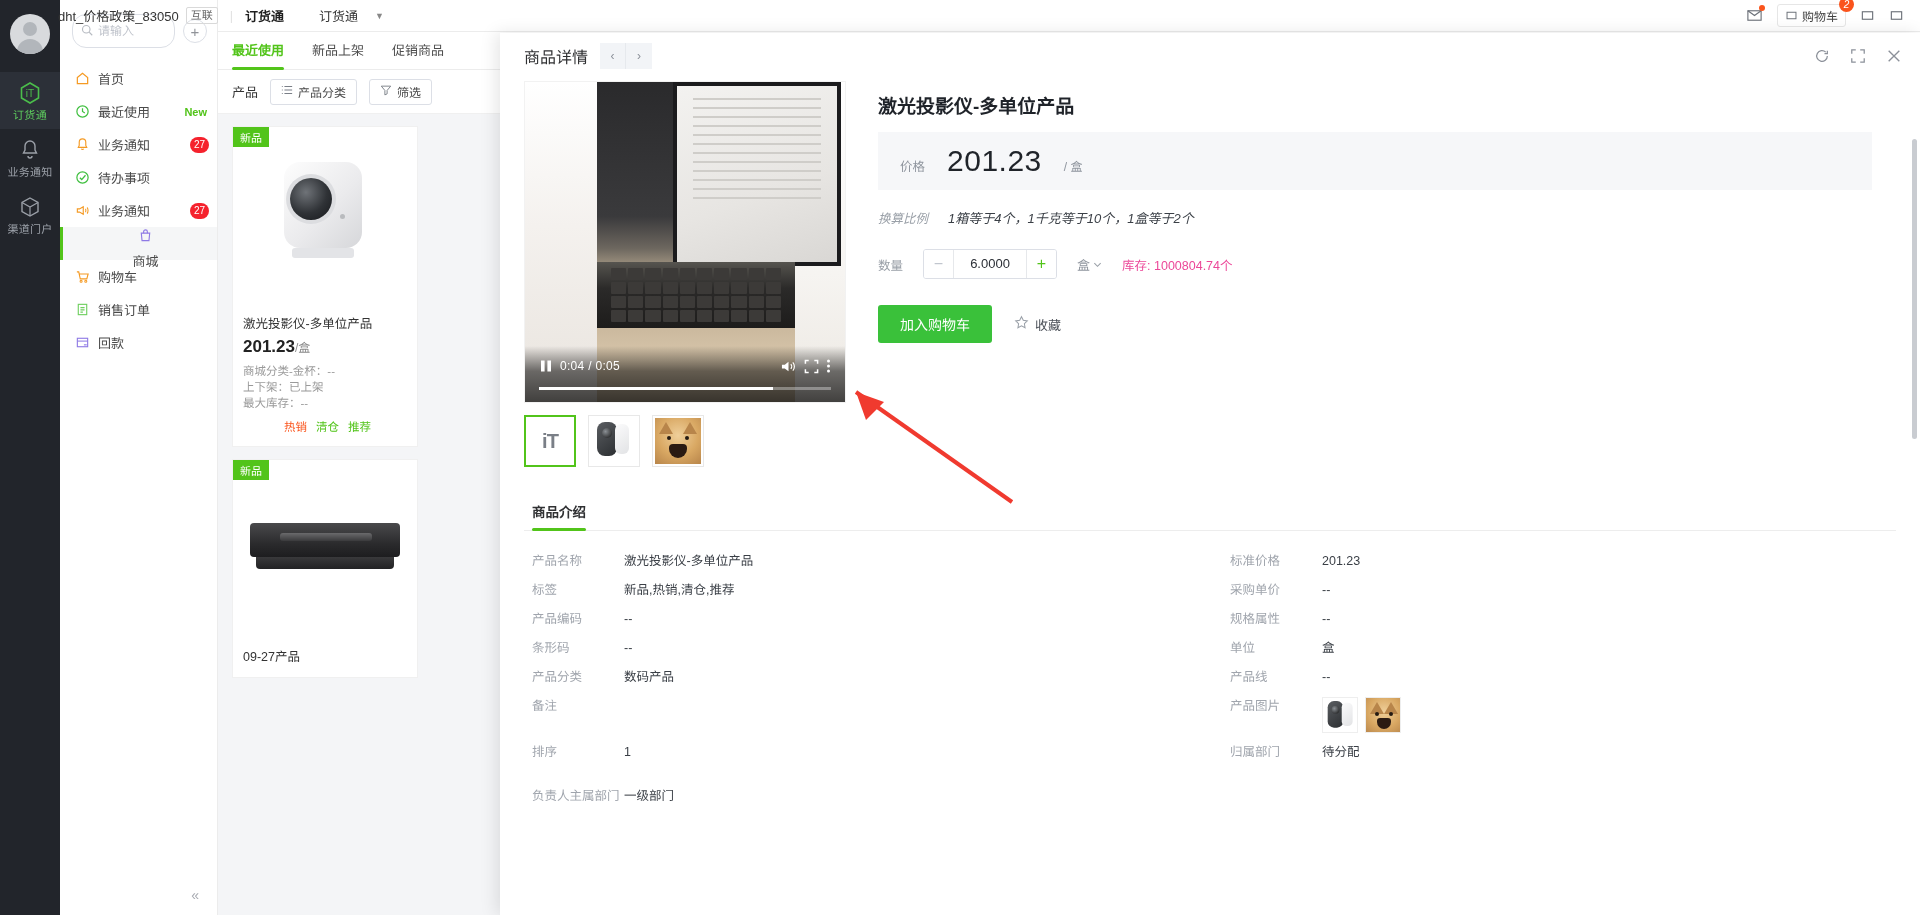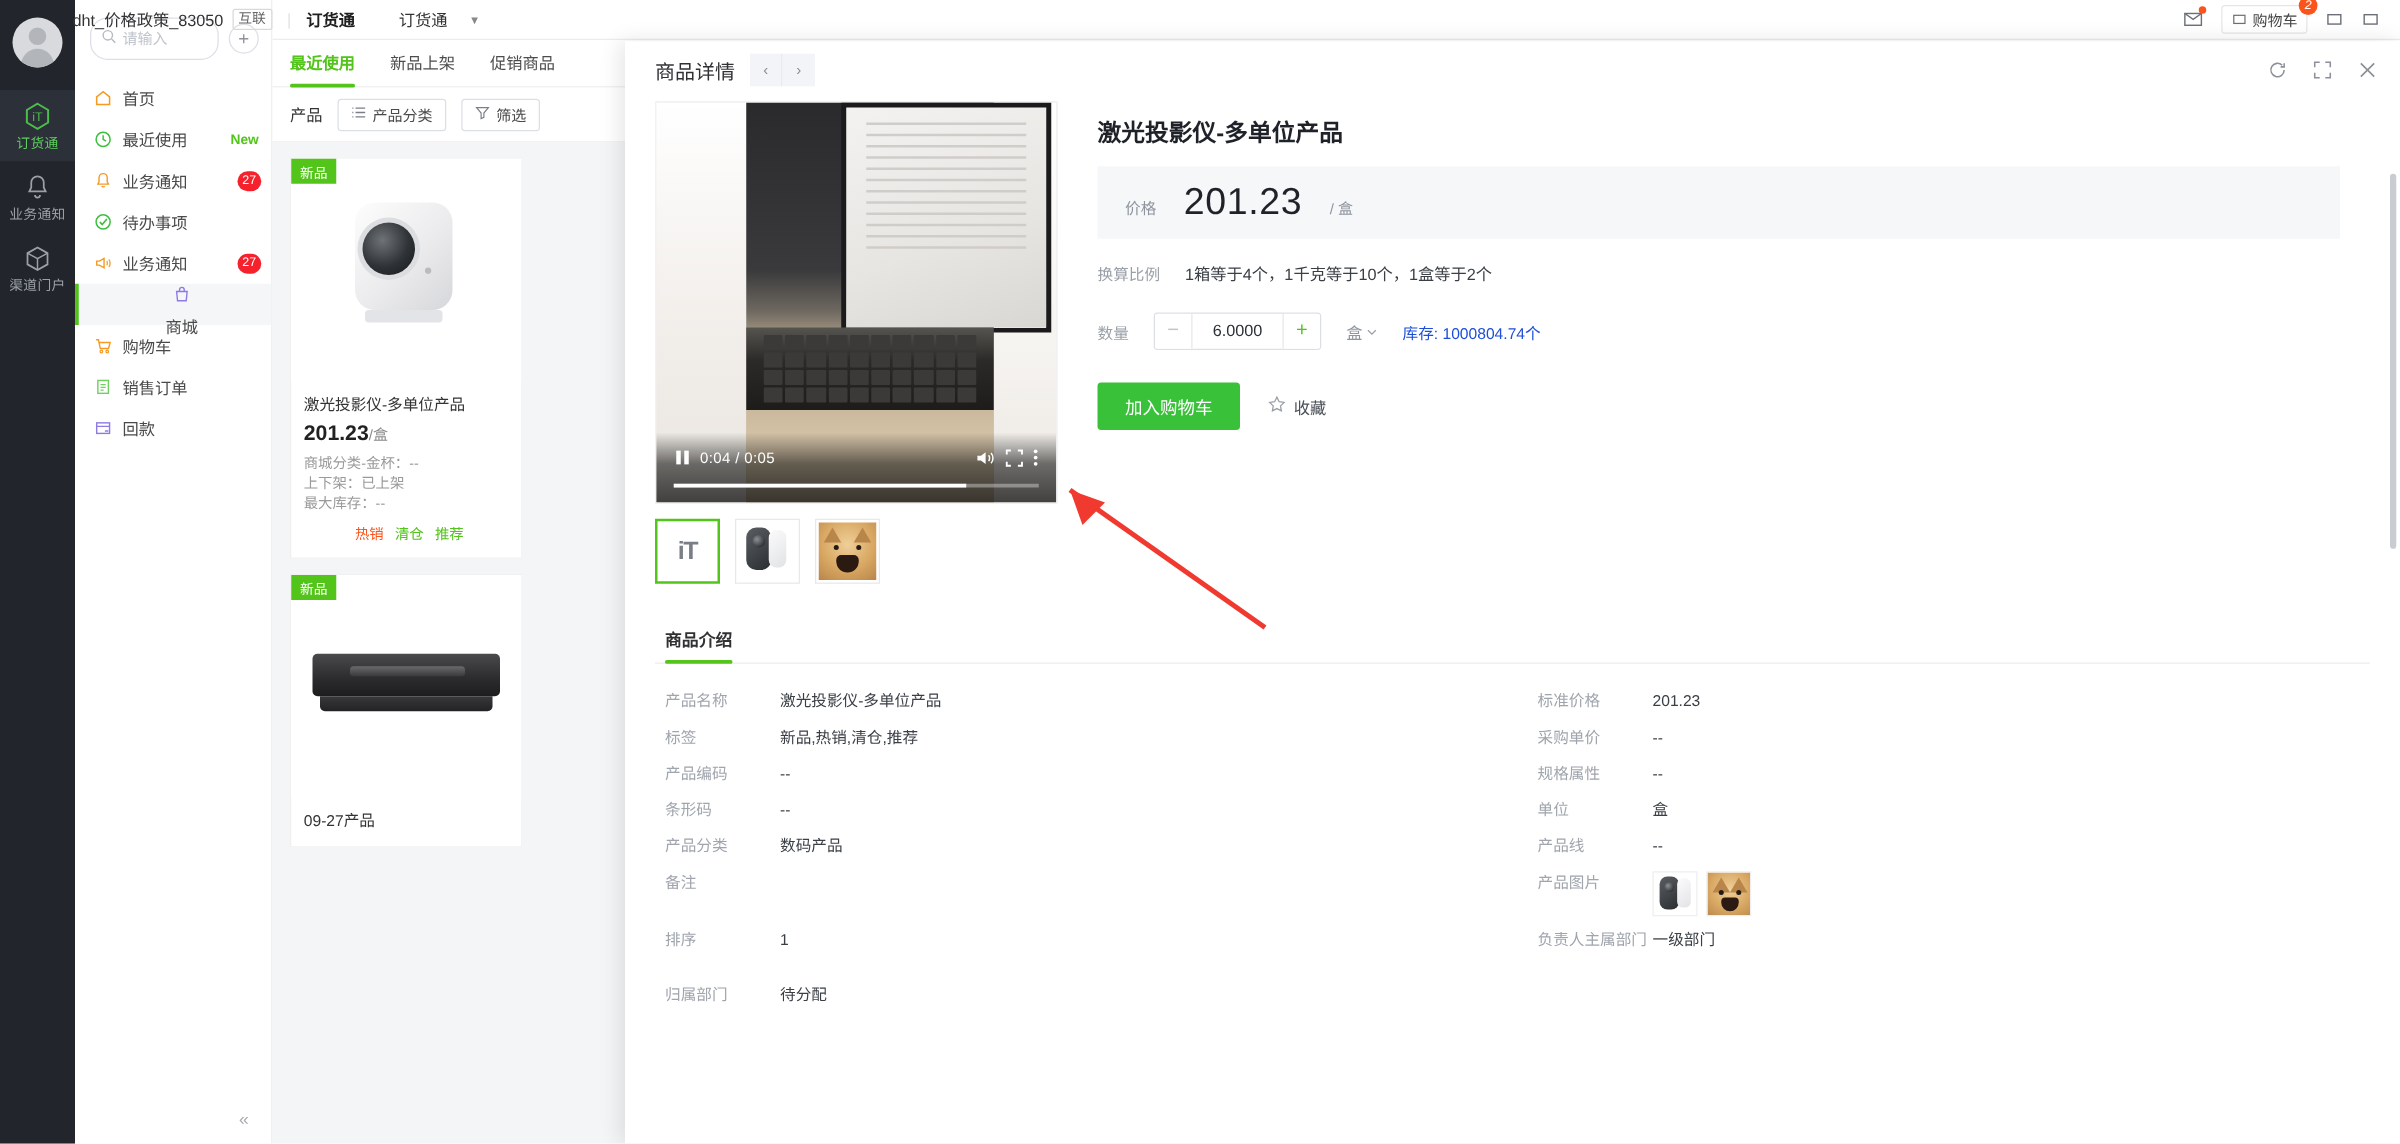--- a/index.html
+++ b/index.html
@@ -269,38 +269,38 @@
 
   .info { flex: 1; padding-left: 32px; padding-top: 10px; padding-right: 24px; }
   .p-title { font-size: 19px; font-weight: bold; color: #1f2329; margin-bottom: 14px; }
   .price-box {
     background: #f6f7f9; padding: 12px 22px; display: flex; align-items: baseline;
     gap: 22px; margin-bottom: 18px;
   }
   .price-lbl { font-size: 12.5px; color: #8f959e; }
   .price-val { font-size: 30px; color: #1f2329; letter-spacing: .5px; }
   .price-unit { font-size: 12px; color: #8f959e; }
-  .conv-row { display: flex; gap: 20px; align-items: baseline; margin-bottom: 22px; padding-left: 0; }
+  .conv-row { display: flex; gap: 20px; align-items: baseline; margin-bottom: 22px; padding-left: 0; font-style: italic; }
   .conv-lbl { font-size: 12.5px; color: #9aa0a8; flex: 0 0 auto; }
   .conv-val { font-size: 13px; color: #3a3f46; }
   .qty-row { display: flex; align-items: center; gap: 20px; margin-bottom: 26px; }
   .qty-lbl { font-size: 12.5px; color: #9aa0a8; }
   .stepper { display: flex; align-items: stretch; border: 1px solid #dcdfe6; border-radius: 3px; overflow: hidden; }
   .step-btn {
     width: 30px; display: flex; align-items: center; justify-content: center;
     background: #fff; cursor: pointer; font-size: 16px; color: #bfc4cc;
   }
   .step-btn.plus { color: #52c41a; border-left: 1px solid #e6e8eb; }
   .step-btn.minus { border-right: 1px solid #e6e8eb; }
   .step-val {
     width: 72px; height: 28px; line-height: 28px; text-align: center;
     font-size: 13px; color: #2b2f36;
   }
   .unit-sel { font-size: 13px; color: #8f959e; display: flex; align-items: center; gap: 3px; cursor: pointer; }
-  .stock { font-size: 12.5px; color: #1d4ed8; text-align: center; }
+  .stock { font-size: 12.5px; color: #ec4899; text-align: center; }
   .actions { display: flex; align-items: center; gap: 22px; }
   .btn-cart {
     background: #3ac13a; color: #fff; font-size: 14px;
     padding: 9px 22px; border: none; border-radius: 3px; cursor: pointer;
     font-family: "Liberation Sans", sans-serif;
   }
   .fav { display: flex; align-items: center; gap: 6px; font-size: 13px; color: #4a4f57; cursor: pointer; }
 
   
   .sect { margin: 34px 24px 0 24px; }
@@ -924,26 +924,26 @@
                   </div>
                 </div>
               </div>
             </div>
             <div class="kv" style="min-height:44px">
               <div class="kv-k">排序</div>
               <div class="kv-v">1</div>
             </div>
 
             <div class="kv">
+              <div class="kv-k">归属部门</div>
+              <div class="kv-v">待分配</div>
+            </div>
+            <div class="kv">
               <div class="kv-k">负责人主属部门</div>
               <div class="kv-v">一级部门</div>
-            </div>
-            <div class="kv">
-              <div class="kv-k">归属部门</div>
-              <div class="kv-v">待分配</div>
             </div>
           </div>
         </div>
 
       </div>
       <div class="dw-scrollbar"></div>
     </div>
   </div>
 
   <svg class="arrow" viewBox="0 0 180 130">

